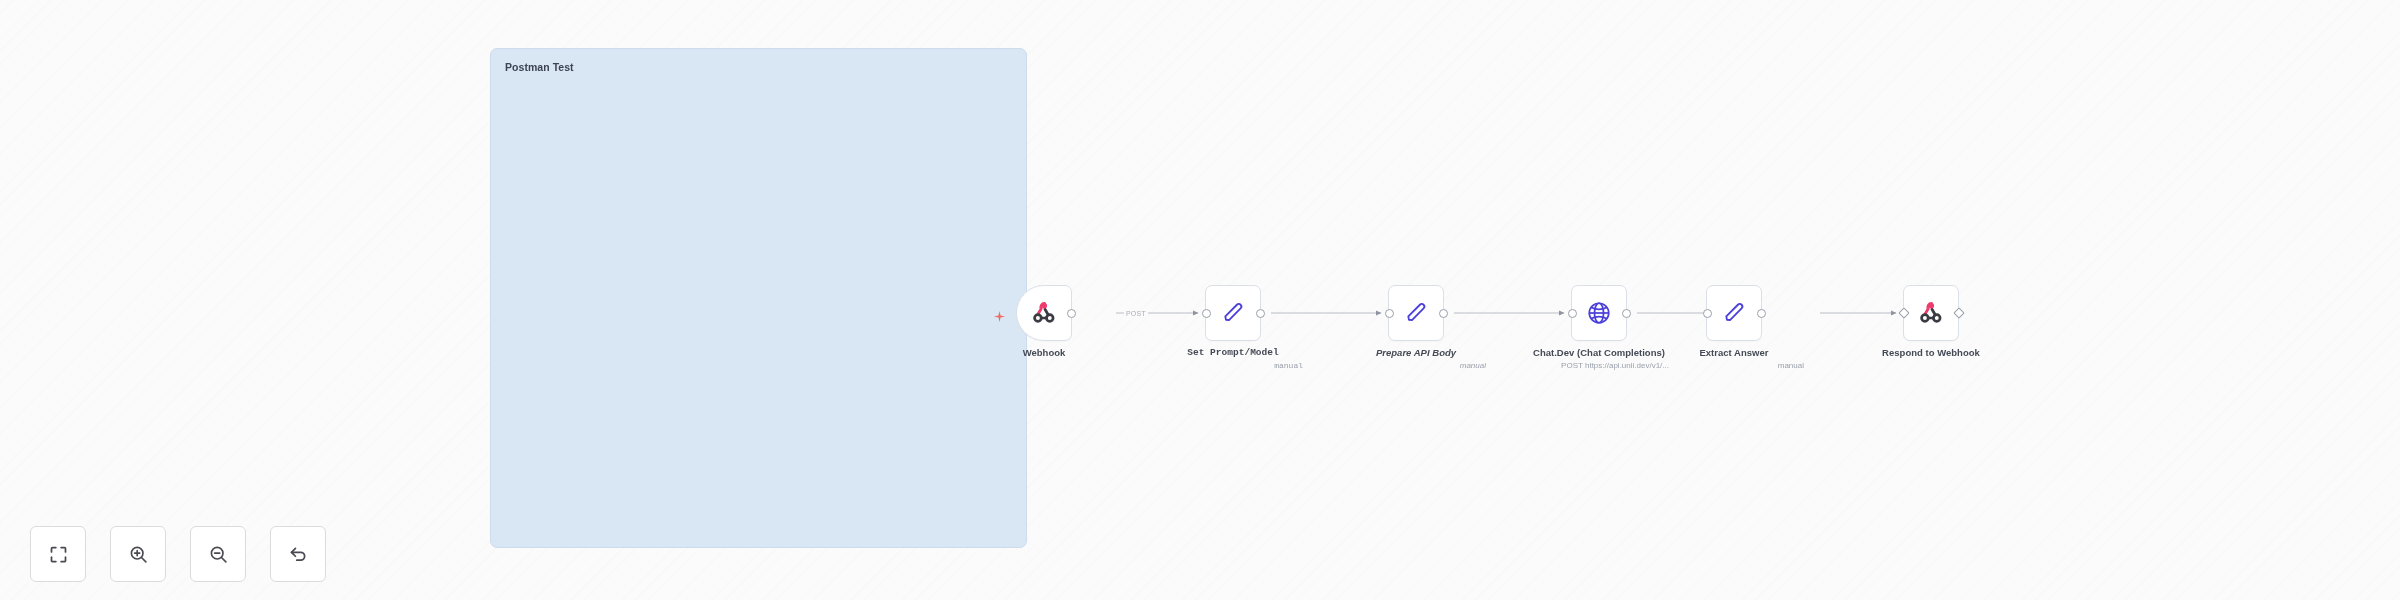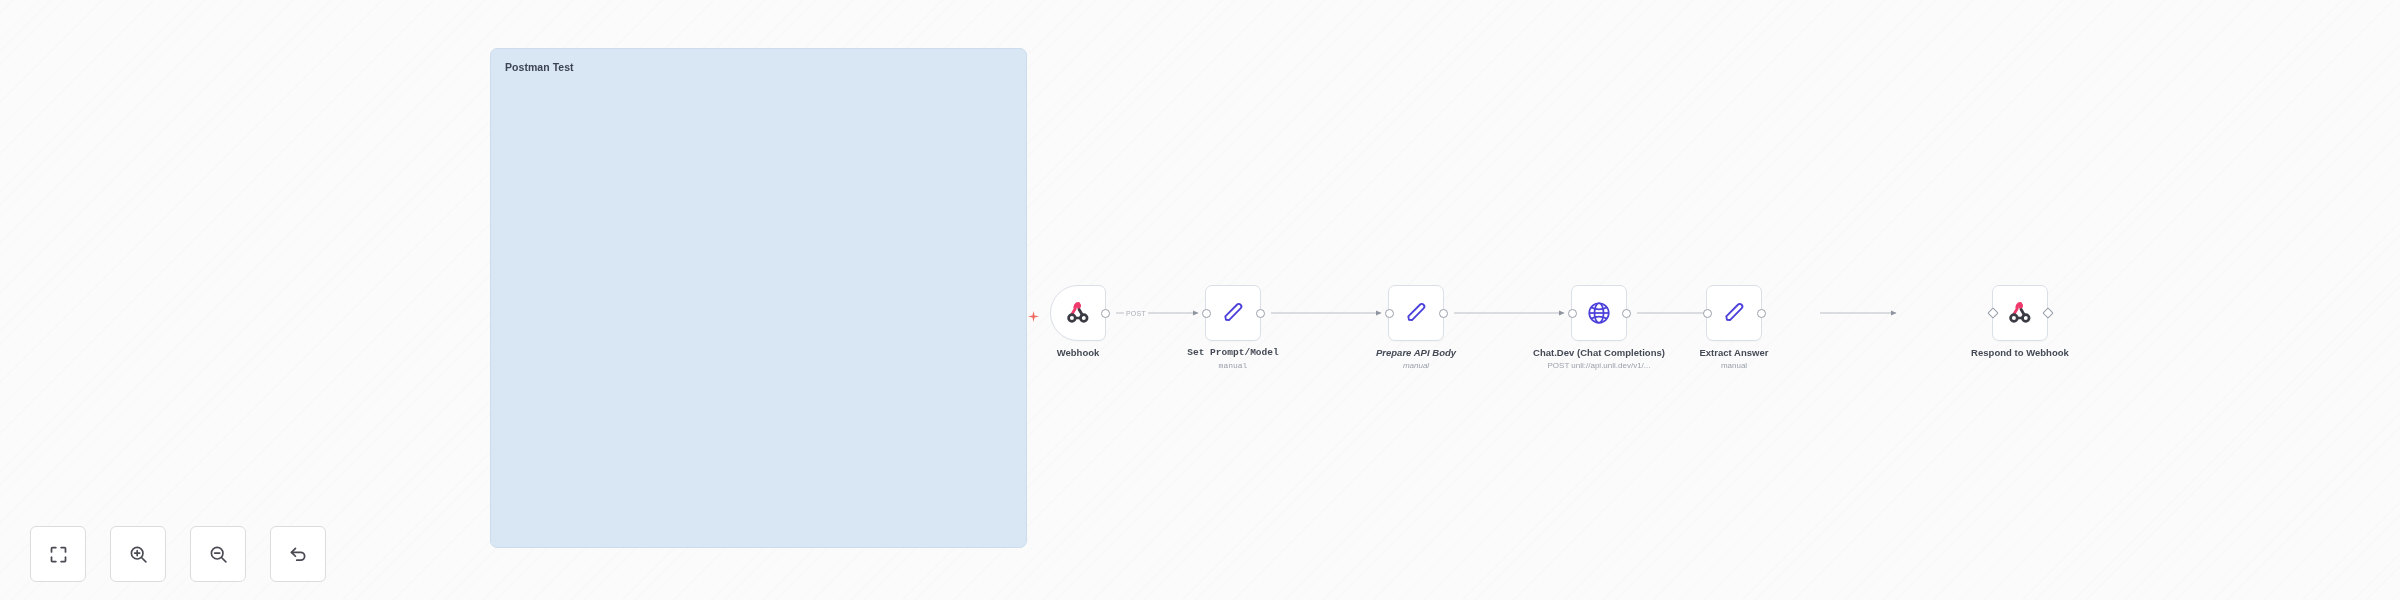--- a/index.html
+++ b/index.html
@@ -110,20 +110,21 @@
   }
   .node-subtitle {
     font-size: 8px;
     font-weight: 400;
     color: #9aa0ab;
     line-height: 1.3;
     margin-top: 2px;
     white-space: nowrap;
     overflow: hidden;
     text-overflow: ellipsis;
+    text-align: right;
   }
 
   
   .trigger-spark {
     position: absolute;
     left: -22px;
     top: 23px;
     width: 11px;
     height: 11px;
   }
@@ -202,21 +203,21 @@
       <line x1="1116" y1="313" x2="1198" y2="313"></line>
       <line x1="1271" y1="313" x2="1381" y2="313"></line>
       <line x1="1454" y1="313" x2="1564" y2="313"></line>
       <line x1="1637" y1="313" x2="1747" y2="313"></line>
       <line x1="1820" y1="313" x2="1896" y2="313"></line>
     </g>
   </svg>
 
   <div class="wire-label" style="left:1124px; top:313px;">POST</div>
 
-  <div class="node trigger" style="left:1050px; top:285px;">
+  <div class="node trigger" style="left:1016px; top:285px;">
     <span class="trigger-spark">
       <svg viewBox="0 0 12 12" width="11" height="11" xmlns="http://www.w3.org/2000/svg">
         <path d="M6 0 L7.1 4.9 L12 6 L7.1 7.1 L6 12 L4.9 7.1 L0 6 L4.9 4.9 Z" fill="#f0685f"></path>
       </svg>
     </span>
     <div class="node-box">
       <span class="node-icon">
         <svg viewBox="0 0 24 24" width="26" height="26" xmlns="http://www.w3.org/2000/svg">
           <path d="M12.5 3.2a3.4 3.4 0 0 0-3.1 4.9l-2.6 4.4" fill="none" stroke="#ef3b6c" stroke-width="2.6" stroke-linecap="round"></path>
           <path d="M12.9 8.6l3.1 5.2" fill="none" stroke="#3b3b44" stroke-width="2.6" stroke-linecap="round"></path>
@@ -276,41 +277,41 @@
             <path d="M4.6 6.6 a15 15 0 0 0 14.8 0"></path>
             <path d="M4.6 17.4 a15 15 0 0 1 14.8 0"></path>
           </g>
         </svg>
       </span>
       <span class="handle in"></span>
       <span class="handle out"></span>
     </div>
     <div class="node-caption">
       <div class="node-title">Chat.Dev (Chat Completions)</div>
-      <div class="node-subtitle">POST unli://api.unli.dev/v1/...</div>
+      <div class="node-subtitle">POST https://api.unli.dev/v1/...</div>
     </div>
   </div>
 
   <div class="node" style="left:1706px; top:285px;">
     <div class="node-box">
       <span class="node-icon">
         <svg viewBox="0 0 24 24" width="26" height="26" xmlns="http://www.w3.org/2000/svg">
           <path d="M5.5 18.4 L4.9 15.1 L15.6 4.4 a2.4 2.4 0 0 1 3.4 3.4 L8.3 18.5 Z" fill="none" stroke="#4b40d9" stroke-width="1.7" stroke-linejoin="round"></path>
         </svg>
       </span>
       <span class="handle in"></span>
       <span class="handle out"></span>
     </div>
     <div class="node-caption">
       <div class="node-title">Extract Answer</div>
       <div class="node-subtitle">manual</div>
     </div>
   </div>
 
-  <div class="node" style="left:1992px; top:285px;">
+  <div class="node" style="left:1903px; top:285px;">
     <div class="node-box">
       <span class="node-icon">
         <svg viewBox="0 0 24 24" width="26" height="26" xmlns="http://www.w3.org/2000/svg">
           <path d="M12.5 3.2a3.4 3.4 0 0 0-3.1 4.9l-2.6 4.4" fill="none" stroke="#ef3b6c" stroke-width="2.6" stroke-linecap="round"></path>
           <path d="M12.9 8.6l3.1 5.2" fill="none" stroke="#3b3b44" stroke-width="2.6" stroke-linecap="round"></path>
           <circle cx="12.3" cy="5.3" r="2.5" fill="#ef3b6c"></circle>
           <circle cx="6.4" cy="16.6" r="3.1" fill="none" stroke="#3b3b44" stroke-width="2.5"></circle>
           <circle cx="17.3" cy="16.6" r="3.1" fill="none" stroke="#3b3b44" stroke-width="2.5"></circle>
           <path d="M9.3 16.6h5.2" fill="none" stroke="#3b3b44" stroke-width="2.3" stroke-linecap="round"></path>
         </svg>

